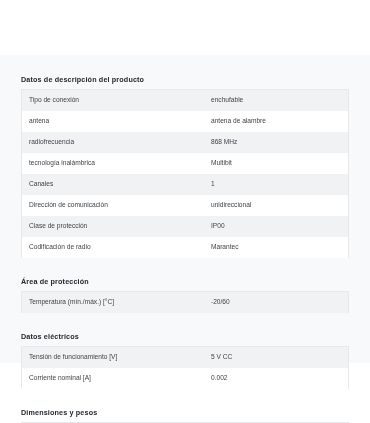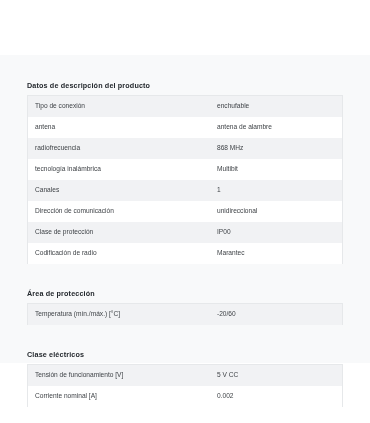--- a/index.html
+++ b/index.html
@@ -23,21 +23,21 @@
     height: 308px;
     background: #f8f9fa;
     box-sizing: border-box;
   }
 
   .panel-inner {
     padding: 0 9px;
   }
 
   .section {
-    margin: 18px;
+    margin: 12px;
   }
 
   .section-title {
     font-size: 7.2px;
     font-weight: bold;
     color: #23282d;
     letter-spacing: 0.15px;
     padding: 8px 0 5px 0;
     line-height: 1.1;
     white-space: nowrap;
@@ -137,36 +137,37 @@
         <tbody>
           <tr class="odd">
             <td class="spec-label">Temperatura (mín./máx.) [°C]</td>
             <td class="spec-value">-20/60</td>
           </tr>
         </tbody>
       </table>
     </div>
 
     <div class="section">
-      <div class="section-title">Clase eléctricos</div>
+      <div class="section-title">Datos eléctricos</div>
       <table class="spec-table">
         <tbody>
           <tr class="odd">
             <td class="spec-label">Tensión de funcionamiento [V]</td>
             <td class="spec-value">5 V CC</td>
           </tr>
           <tr>
             <td class="spec-label">Corriente nominal [A]</td>
             <td class="spec-value">0.002</td>
           </tr>
         </tbody>
       </table>
     </div>
 
     <div class="section">
+      <div class="section-title">Dimensiones y pesos</div>
       <table class="spec-table">
         <tbody>
           <tr class="odd">
             <td class="spec-label">Dimensiones (An x Al x Pr) [mm]</td>
             <td class="spec-value">23x7.7x48.4</td>
           </tr>
         </tbody>
       </table>
     </div>
 

